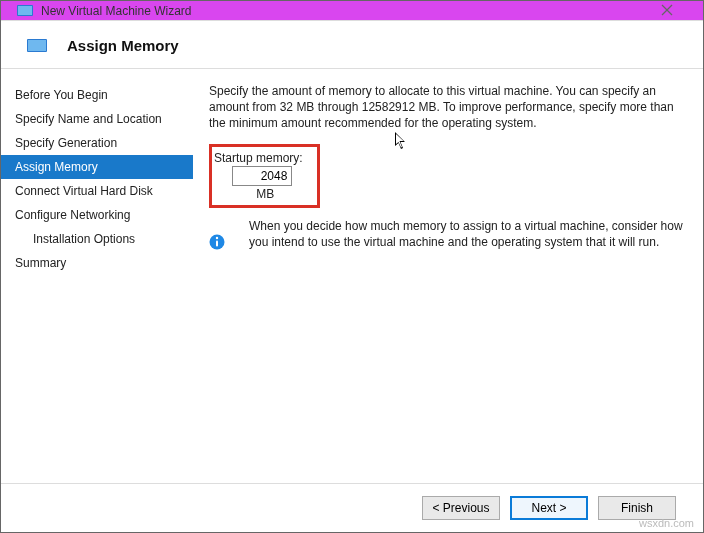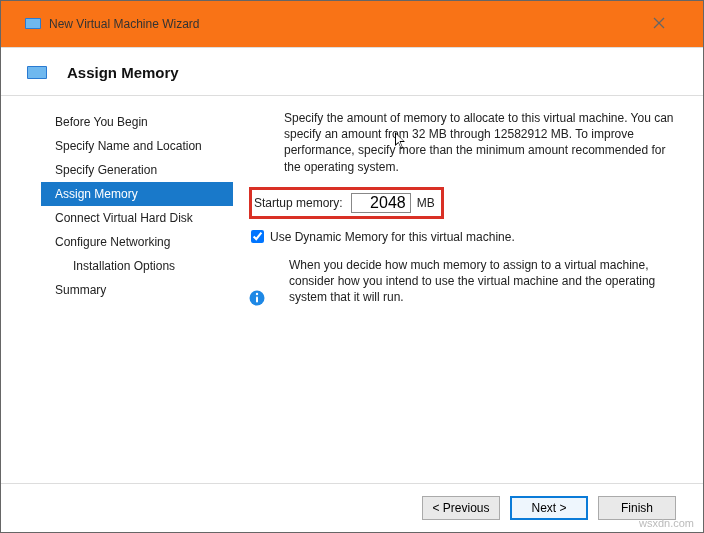--- a/index.html
+++ b/index.html
@@ -13,26 +13,26 @@
 }
 .window {
   width: 704px;
   height: 533px;
   border: 1px solid #666;
   background: #fff;
   display: flex;
   flex-direction: column;
 }
 .titlebar {
-  height: 47px;
-  background: #f97316;
+  height: 20px;
+  background: #d946ef;
   border-bottom: 1px solid #ddd;
   display: flex;
   align-items: center;
-  padding: 0 24px;
+  padding: 0 16px;
 }
 .titlebar .app-icon {
   width: 16px; height: 16px;
   margin-right: 8px;
 }
 .titlebar .title {
   flex: 1;
   color: #333;
   font-size: 12px;
 }
@@ -60,59 +60,59 @@
   color: #111;
 }
 .body {
   flex: 1;
   display: flex;
   overflow: hidden;
 }
 .sidebar {
   width: 192px;
   padding: 14px 0 0 0;
-  margin-left: 40px;
 }
 .sidebar .step {
   padding: 5px 10px 5px 14px;
   color: #222;
   cursor: pointer;
 }
 .sidebar .step.active {
   background: #1979ca;
   color: #fff;
 }
 .sidebar .substep {
   padding: 5px 10px 5px 32px;
   color: #222;
 }
 .main {
   flex: 1;
   padding: 14px 20px 10px 16px;
   color: #222;
   line-height: 1.35;
 }
-.main .desc { margin-bottom: 12px; margin-left: 35px; }
+.main .desc { margin-bottom: 12px; }
 .memrow {
   display: flex;
   align-items: center;
   margin-bottom: 10px;
   border: 3px solid #d93025;
   padding: 3px 6px 3px 2px;
   width: fit-content;
+  flex-direction: column;
 }
 .memrow label { margin-right: 8px; }
 .memrow input {
   width: 60px;
   height: 20px;
   border: 1px solid #888;
   text-align: right;
   padding-right: 4px;
   font-family: inherit;
-  font-size: 16px;
+  font-size: 12px;
 }
 .memrow .unit { margin-left: 6px; }
 .chkrow {
   display: flex;
   align-items: center;
   margin-bottom: 12px;
   padding-left: 2px;
 }
 .chkrow input { margin-right: 6px; }
 .inforow {
@@ -201,24 +201,20 @@
 
     <div class="main">
       <p class="desc">Specify the amount of memory to allocate to this virtual machine. You can specify an amount from 32 MB through 12582912 MB. To improve performance, specify more than the minimum amount recommended for the operating system.</p>
 
       <div class="memrow">
         <label>Startup memory:</label>
         <input type="text" value="2048" style="">
         <span class="unit">MB</span>
       </div>
 
-      <div class="chkrow">
-        <input type="checkbox" checked="" style="">
-        <label>Use Dynamic Memory for this virtual machine.</label>
-      </div>
 
       <div class="inforow">
         <svg class="info-icon" viewBox="0 0 16 16">
           <circle cx="8" cy="8" r="7.5" fill="#1e88e5"></circle>
           <rect x="7" y="6.5" width="2" height="6" rx="1" fill="#fff"></rect>
           <circle cx="8" cy="4" r="1.2" fill="#fff"></circle>
         </svg>
         <div>When you decide how much memory to assign to a virtual machine, consider how you intend to use the virtual machine and the operating system that it will run.</div>
       </div>
     </div>

